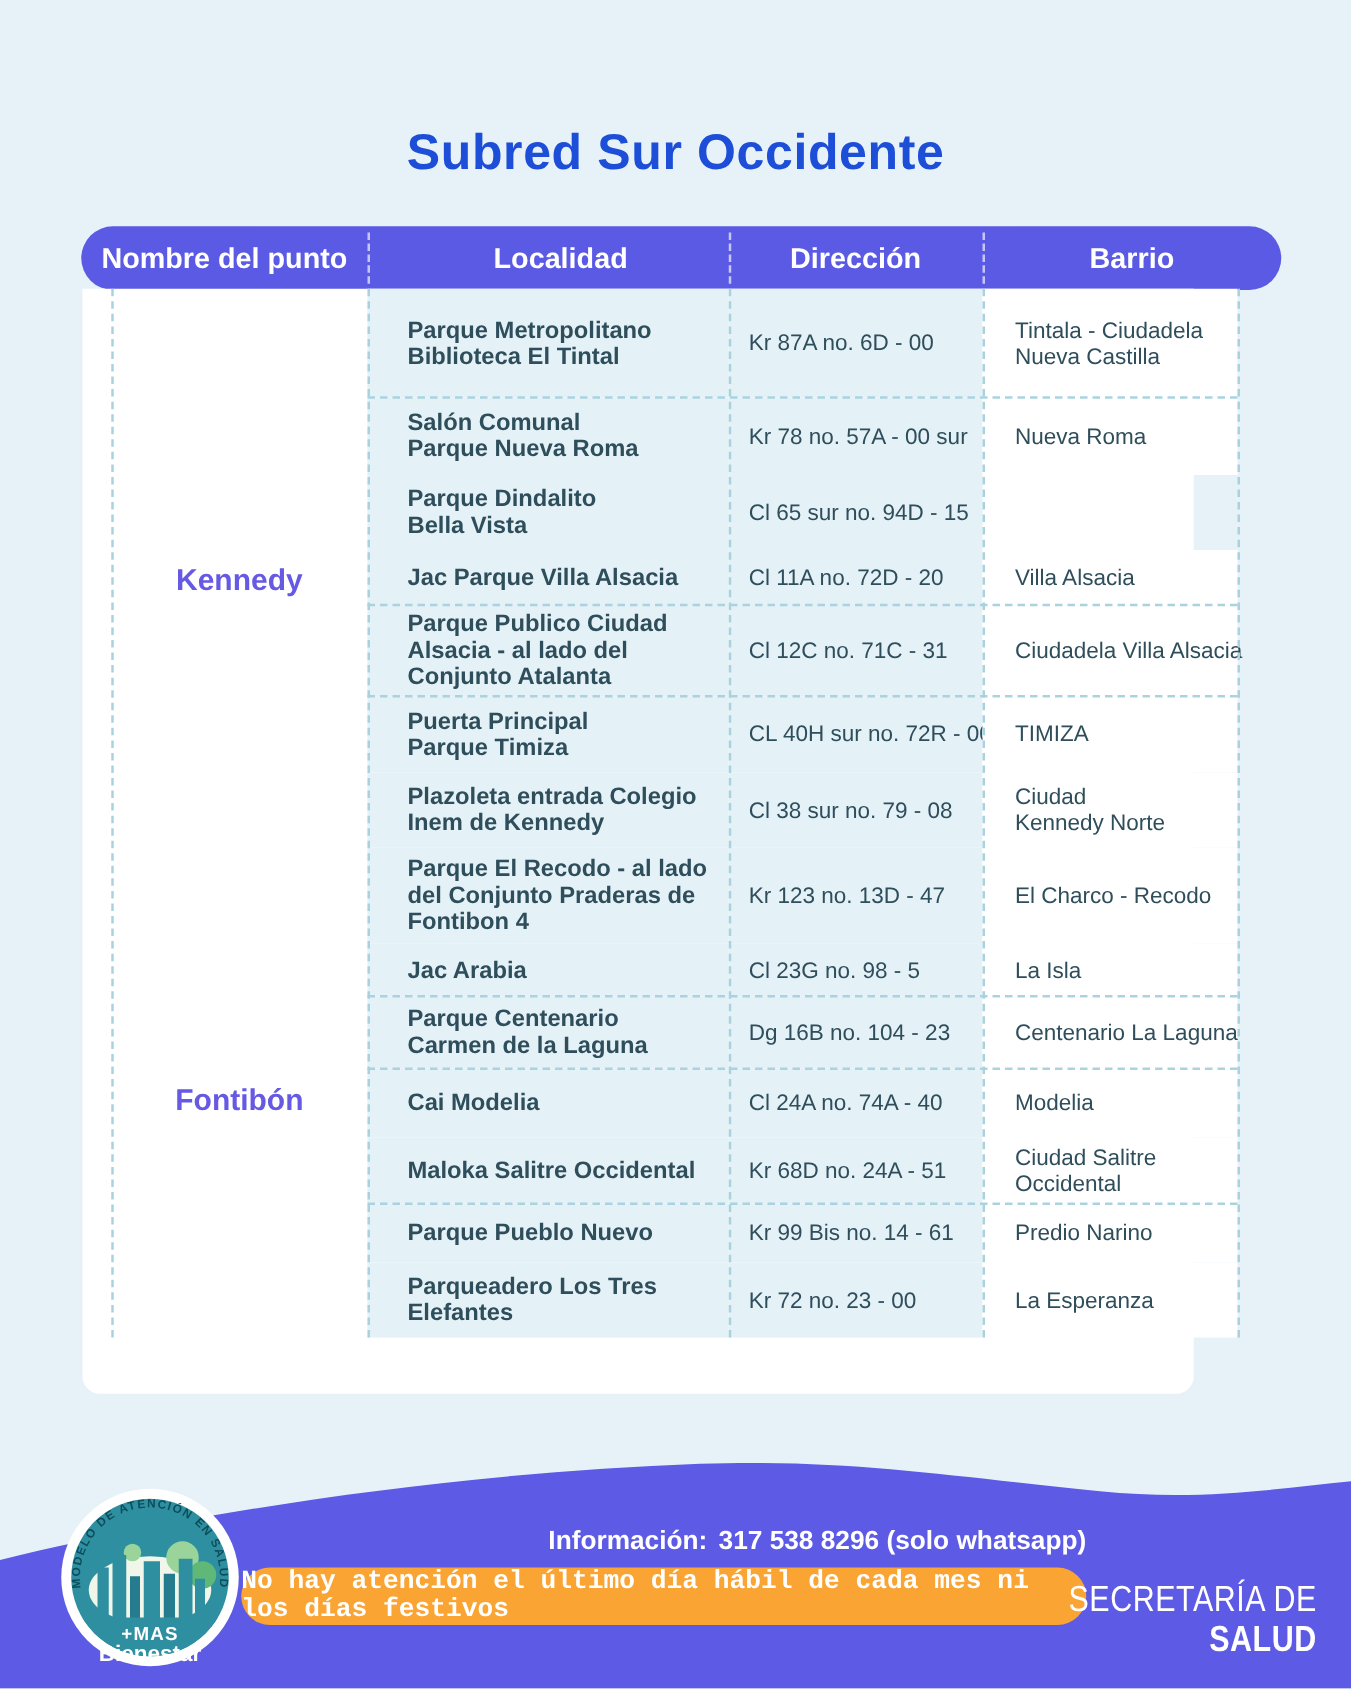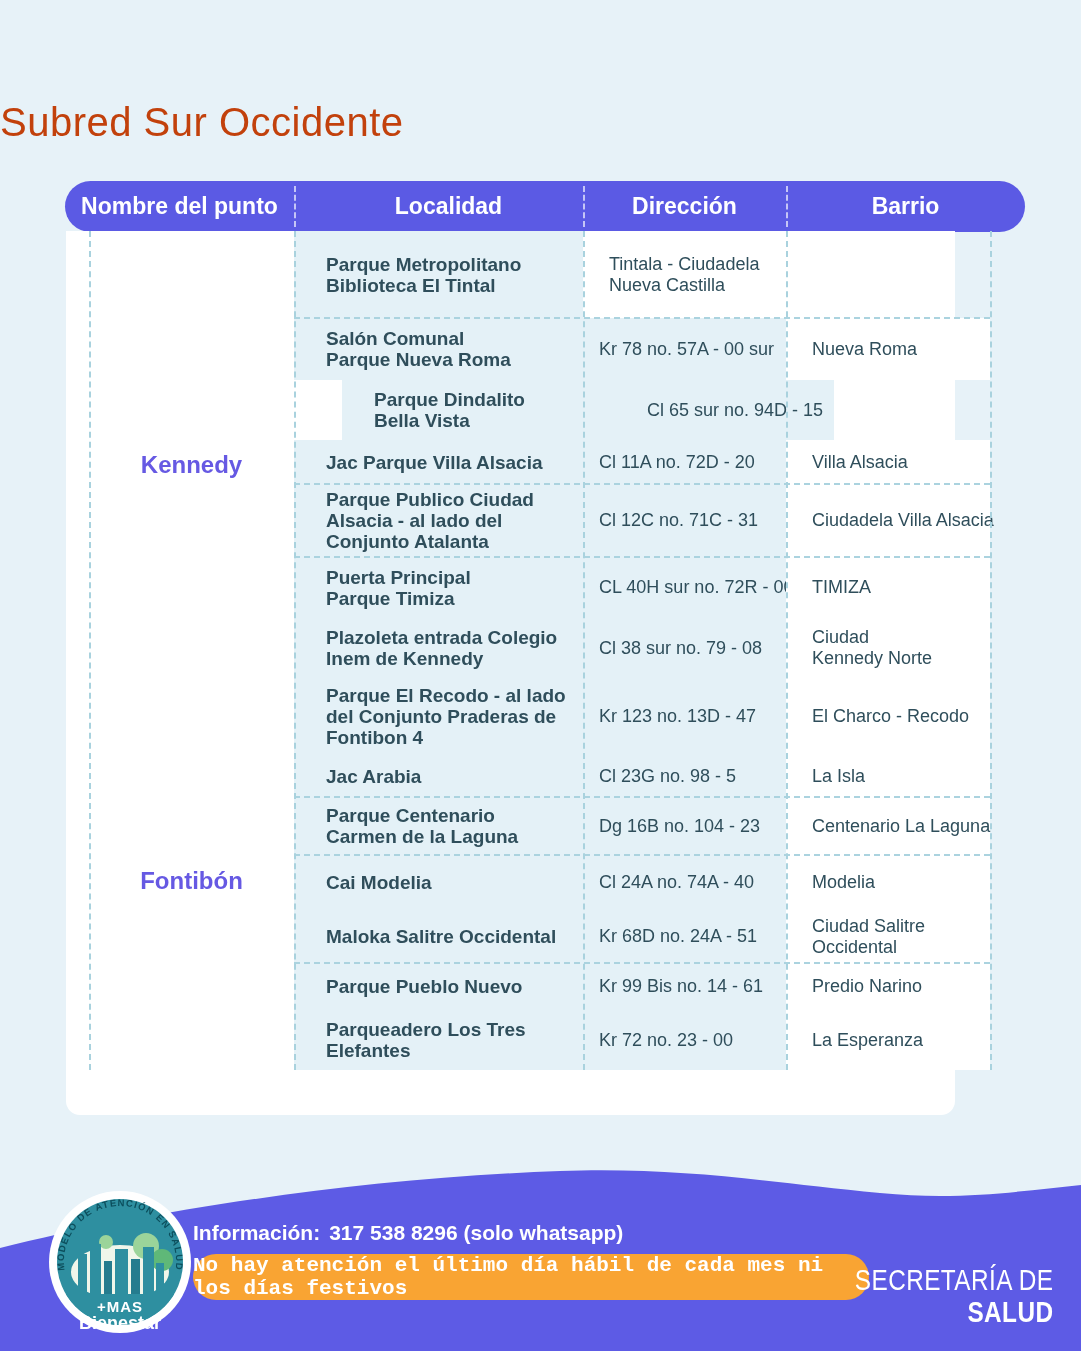--- a/index.html
+++ b/index.html
@@ -5,22 +5,22 @@
   html,body { margin:0; padding:0; }
   .page {
     position:relative; width:1081px; height:1351px;
     background:#E7F2F8; overflow:hidden;
     font-family:"Liberation Sans", sans-serif;
   }
 
   
   .title {
     position:absolute; top:100px; left:0; width:100%;
-    text-align:left; font-size:40px; font-weight:400;
-    color:#c2410c; letter-spacing:0.5px;
+    text-align:center; font-size:40px; font-weight:700;
+    color:#1d4ed8; letter-spacing:0.5px;
   }
 
   
   .header-pill {
     position:absolute; left:65px; top:181px; width:960px; height:51px;
     background:#5B5AE4; border-radius:26px;
     display:grid; grid-template-columns:229px 289px 203px 239px;
     align-items:center;
   }
   .header-cell {
@@ -66,21 +66,21 @@
     transform:translateY(-50%);
     font-size:24px; font-weight:800; color:#6659E3;
   }
 
   
   .wave-svg { position:absolute; left:0; top:1141px; width:1081px; height:210px; }
   .logo-svg { position:absolute; left:48px; top:1190px; width:144px; height:144px; }
 
   .info-line {
     position:absolute; left:193px; top:1221px; width:676px;
-    text-align:left; color:#FFFFFF; font-size:21px; font-weight:600;
+    text-align:right; color:#FFFFFF; font-size:21px; font-weight:600;
   }
   .info-line .lbl { font-weight:800; margin-right:9px; }
 
   .notice-pill {
     position:absolute; left:193px; top:1254px; width:676px; height:46px;
     background:#F9A433; border-radius:23px;
     display:flex; align-items:center; justify-content:center;
     color:#FFFFFF; font-size:21px; font-weight:600;font-family:Liberation Mono, monospace;
   }
 
@@ -108,30 +108,31 @@
     <div class="header-sep" style="left:518px"></div>
     <div class="header-sep" style="left:721px"></div>
   </div>
 
   <div class="card">
     <div class="table-area">
       <div class="rows-wrap">
           <div class="row" style="height: 87px;">
       <div class="cell cell-name">Parque Metropolitano
 Biblioteca El Tintal</div>
+      <div class="cell cell-address">Kr 87A no. 6D - 00</div>
       <div class="cell cell-barrio">Tintala - Ciudadela
 Nueva Castilla</div>
     </div>
           <div class="row group-start" style="height: 62px;">
       <div class="cell cell-name">Salón Comunal
 Parque Nueva Roma</div>
       <div class="cell cell-address">Kr 78 no. 57A - 00 sur</div>
       <div class="cell cell-barrio">Nueva Roma</div>
     </div>
-          <div class="row" style="height: 60px; margin-left: 48px;">
+          <div class="row" style="height: 60px;">
       <div class="cell cell-name">Parque Dindalito
 Bella Vista</div>
       <div class="cell cell-address">Cl 65 sur no. 94D - 15</div>
     </div>
           <div class="row" style="height: 44px;">
       <div class="cell cell-name">Jac Parque Villa Alsacia</div>
       <div class="cell cell-address">Cl 11A no. 72D - 20</div>
       <div class="cell cell-barrio">Villa Alsacia</div>
     </div>
           <div class="row group-start" style="height: 73px;">

